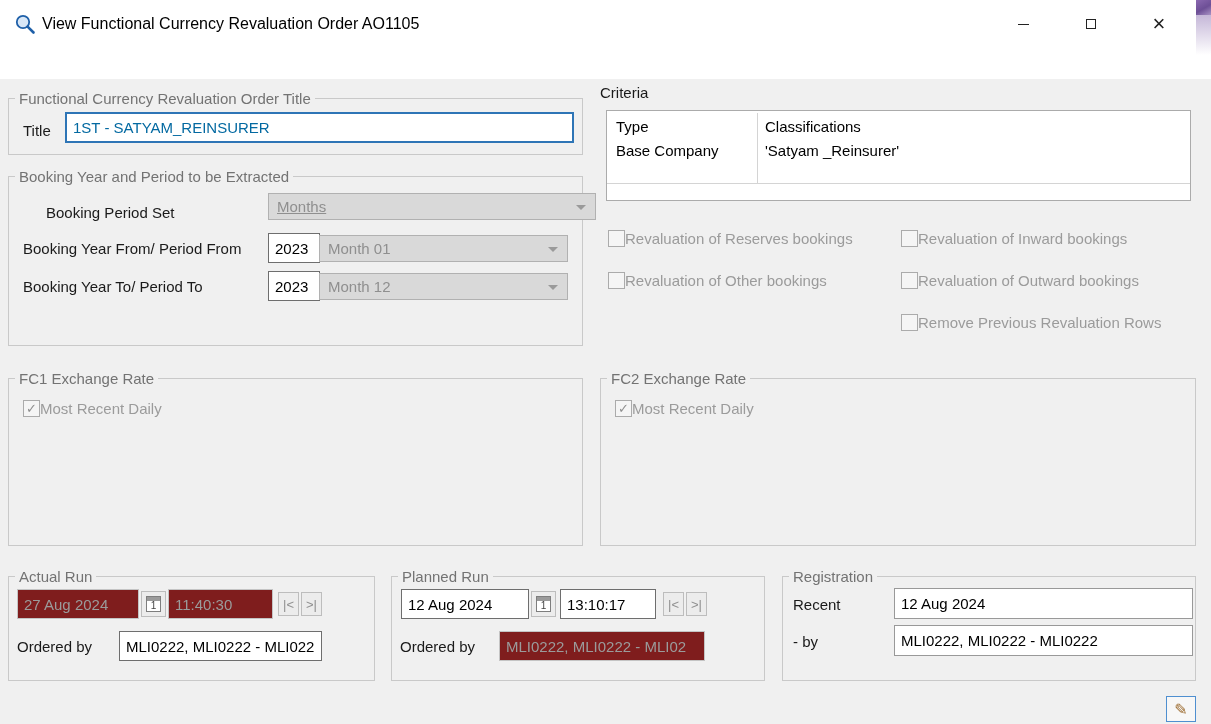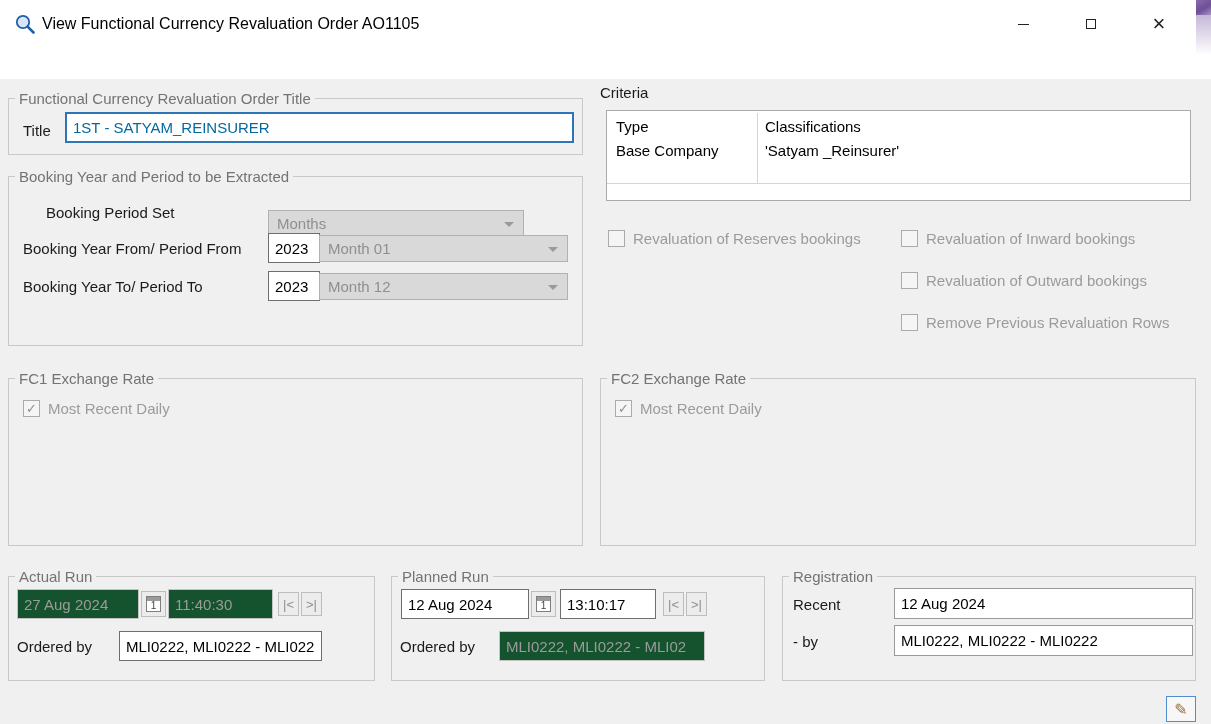--- a/index.html
+++ b/index.html
@@ -27,27 +27,27 @@
   
   .content { position: absolute; top: 79px; left: 0; width: 1211px; height: 645px; background: #f0f0f0; }
 
   .groupbox { position: absolute; border: 1px solid #c9c9c9; }
   .legend { position: absolute; top: -9px; left: 6px; background: #f0f0f0; padding: 0 4px; white-space: nowrap; color: #737373; }
   .lbl { position: absolute; white-space: nowrap; color: #1a1a1a; }
 
   .txt { position: absolute; padding: 0 6px; font-family: inherit; font-size: 15px; outline: none; }
   .txt.white { background: #fff; border: 1px solid #6e6e6e; color: #000; }
   .txt.soft  { background: #fff; border: 1px solid #999999; color: #000; }
-  .txt.dis   { background: #14532d; border: 1px solid #c4c4c4; color: #9b9b9b; }
+  .txt.dis   { background: #7f1d1d; border: 1px solid #c4c4c4; color: #9b9b9b; }
   .txt.focus { background: #fff; border: 2px solid #2e75b6; color: #0369a1; }
 
   .combo { position: absolute; background: #d9d9d9; border: 1px solid #b1b1b1; color: #8f8f8f; padding: 0 24px 0 8px; display: flex; align-items: center; overflow: hidden; white-space: nowrap; }
   .tri { position: absolute; right: 9px; top: 50%; margin-top: -2px; width: 0; height: 0; border-left: 5px solid transparent; border-right: 5px solid transparent; border-top: 5px solid #9a9a9a; }
 
-  .checkbox { position: absolute; display: flex; align-items: center; gap: 8px; color: #9b9b9b; white-space: nowrap; }
+  .checkbox { position: absolute; display: flex; align-items: center; color: #9b9b9b; white-space: nowrap; }
   .cbox { width: 17px; height: 17px; border: 1px solid #ababab; background: #f5f5f5; display: flex; align-items: center; justify-content: center; font-size: 13px; color: #8f8f8f; flex: none; }
 
   .btn { position: absolute; background: #ececec; border: 1px solid #bdbdbd; color: #8f8f8f; font-size: 13px; display: flex; align-items: center; justify-content: center; white-space: nowrap; }
   .calicon { position: relative; width: 15px; height: 16px; border: 1px solid #7e7e7e; background: #fff; font-size: 10px; color: #444; display: flex; align-items: flex-end; justify-content: center; line-height: 10px; }
   .calicon::before { content: ""; position: absolute; top: 0; left: 0; right: 0; height: 4px; background: #9a9a9a; }
 
   .ctable { position: absolute; background: #fff; border: 1px solid #ababab; }
   .cell { position: absolute; white-space: nowrap; color: #000; }
   .vline { position: absolute; left: 150px; top: 2px; bottom: 17px; width: 1px; background: #d4d4d4; }
   .hline { position: absolute; left: 0; right: 0; bottom: 16px; height: 1px; background: #d4d4d4; }
@@ -86,21 +86,21 @@
     <div class="groupbox" style="left:8px; top:19px; width:575px; height:57px;">
       <span class="legend">Functional Currency Revaluation Order Title</span>
       <span class="lbl" style="left:14px; top:23px;">Title</span>
       <input class="txt focus" readonly="" style="left: 56px; top: 13px; width: 509px; height: 31px;" value="1ST - SATYAM_REINSURER">
     </div>
 
     <div class="groupbox" style="left:8px; top:97px; width:575px; height:170px;">
       <span class="legend">Booking Year and Period to be Extracted</span>
 
       <span class="lbl" style="left:14px; top:27px;margin-left:23px;">Booking Period Set</span>
-      <div class="combo" style="left:259px; top:33px; width:256px; height:27px;">
+      <div class="combo" style="left:259px; top:16px; width:328px; height:27px;text-decoration:underline;">
         <span>Months</span>
         <span class="tri"></span>
       </div>
 
       <span class="lbl" style="left:14px; top:63px;">Booking Year From/ Period From</span>
       <input class="txt white" readonly="" style="left: 259px; top: 56px; width: 52px; height: 30px;" value="2023">
       <div class="combo" style="left:310px; top:58px; width:249px; height:27px;">
         <span>Month 01</span>
         <span class="tri"></span>
       </div>
@@ -124,20 +124,24 @@
     </div>
 
     <div class="checkbox" style="left:608px; top:151px;">
       <span class="cbox"></span>
       <span>Revaluation of Reserves bookings</span>
     </div>
     <div class="checkbox" style="left:901px; top:151px;">
       <span class="cbox"></span>
       <span>Revaluation of Inward bookings</span>
     </div>
+    <div class="checkbox" style="left:608px; top:193px;">
+      <span class="cbox"></span>
+      <span>Revaluation of Other bookings</span>
+    </div>
     <div class="checkbox" style="left:901px; top:193px;">
       <span class="cbox"></span>
       <span>Revaluation of Outward bookings</span>
     </div>
     <div class="checkbox" style="left:901px; top:235px;">
       <span class="cbox"></span>
       <span>Remove Previous Revaluation Rows</span>
     </div>
 
     <div class="groupbox" style="left:8px; top:299px; width:575px; height:168px;">

